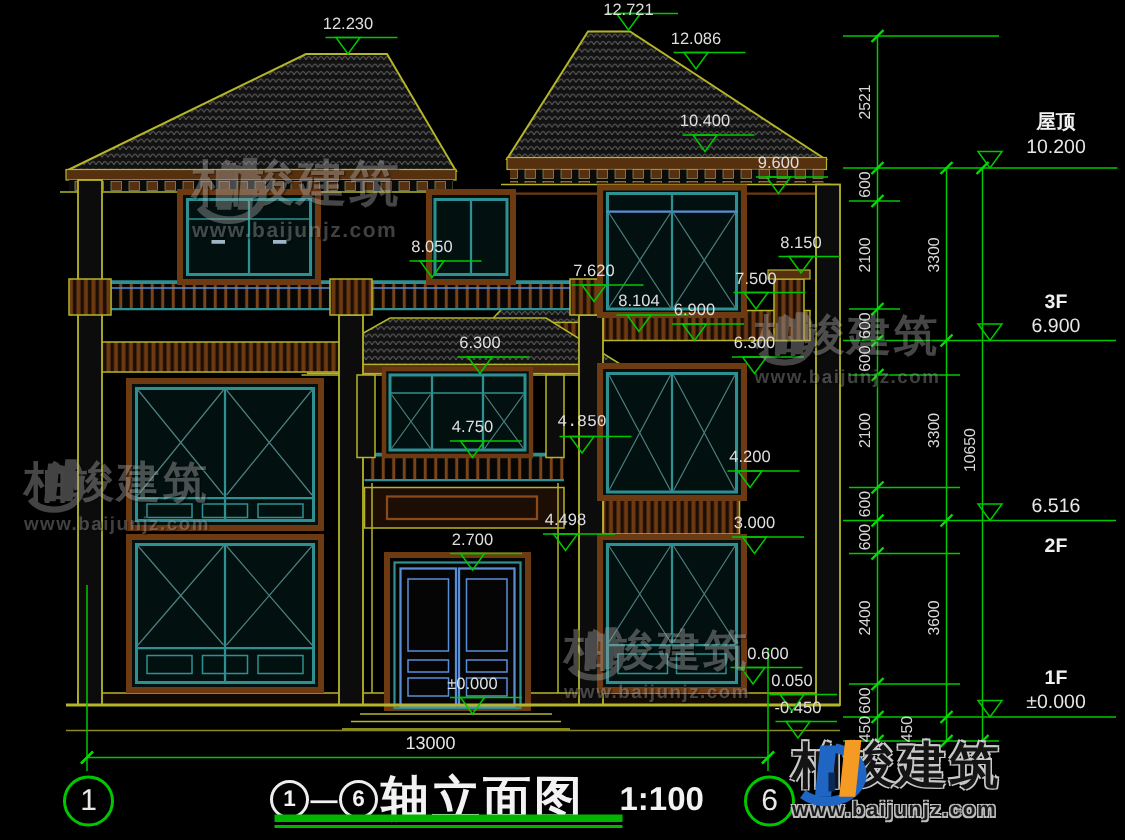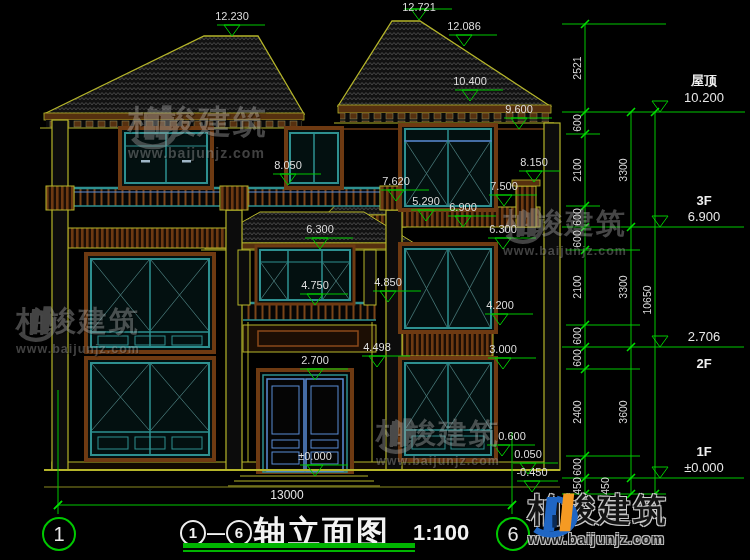--- a/index.html
+++ b/index.html
@@ -307,41 +307,41 @@
 
   <div class="mtxt" style="left:204px;top:10px;">12.230</div>
   <div class="mtxt" style="left:391px;top:1px;">12.721</div>
   <div class="mtxt" style="left:436px;top:20px;">12.086</div>
   <div class="mtxt" style="left:442px;top:75px;">10.400</div>
   <div class="mtxt" style="left:491px;top:103px;">9.600</div>
   <div class="mtxt" style="left:260px;top:159px;">8.050</div>
   <div class="mtxt" style="left:506px;top:156px;">8.150</div>
   <div class="mtxt" style="left:368px;top:175px;">7.620</div>
   <div class="mtxt" style="left:476px;top:180px;">7.500</div>
-  <div class="mtxt" style="left:398px;top:195px;">5.290</div>
+  <div class="mtxt" style="left:398px;top:195px;">8.104</div>
   <div class="mtxt" style="left:435px;top:201px;">6.900</div>
   <div class="mtxt" style="left:292px;top:223px;">6.300</div>
   <div class="mtxt" style="left:475px;top:223px;">6.300</div>
   <div class="mtxt" style="left:287px;top:279px;">4.750</div>
-  <div class="mtxt" style="left:360px;top:276px;">4.850</div>
+  <div class="mtxt" style="left:360px;top:276px;font-family:Liberation Mono, monospace;">4.850</div>
   <div class="mtxt" style="left:472px;top:299px;">4.200</div>
   <div class="mtxt" style="left:349px;top:341px;">4.498</div>
   <div class="mtxt" style="left:475px;top:343px;">3.000</div>
   <div class="mtxt" style="left:287px;top:354px;">2.700</div>
   <div class="mtxt" style="left:484px;top:430px;">0.600</div>
   <div class="mtxt" style="left:500px;top:448px;">0.050</div>
   <div class="mtxt" style="left:504px;top:466px;">-0.450</div>
   <div class="mtxt" style="left:287px;top:450px;">±0.000</div>
 
   <div class="flr-name" style="left:664px;top:72px;">屋顶</div>
   <div class="flr-elev" style="left:664px;top:90px;">10.200</div>
   <div class="flr-name" style="left:664px;top:193px;">3F</div>
   <div class="flr-elev" style="left:664px;top:209px;">6.900</div>
   <div class="flr-name" style="left:664px;top:313px;margin-top:43px;">2F</div>
-  <div class="flr-elev" style="left:664px;top:329px;">2.706</div>
+  <div class="flr-elev" style="left:664px;top:329px;">6.516</div>
   <div class="flr-name" style="left:664px;top:444px;">1F</div>
   <div class="flr-elev" style="left:664px;top:460px;">±0.000</div>
 
   <div class="vlabel" style="left:553px;top:62px;">2521</div>
   <div class="vlabel" style="left:553px;top:117px;">600</div>
   <div class="vlabel" style="left:553px;top:164px;">2100</div>
   <div class="vlabel" style="left:553px;top:211px;">600</div>
   <div class="vlabel" style="left:553px;top:233px;">600</div>
   <div class="vlabel" style="left:553px;top:281px;">2100</div>
   <div class="vlabel" style="left:553px;top:330px;">600</div>

